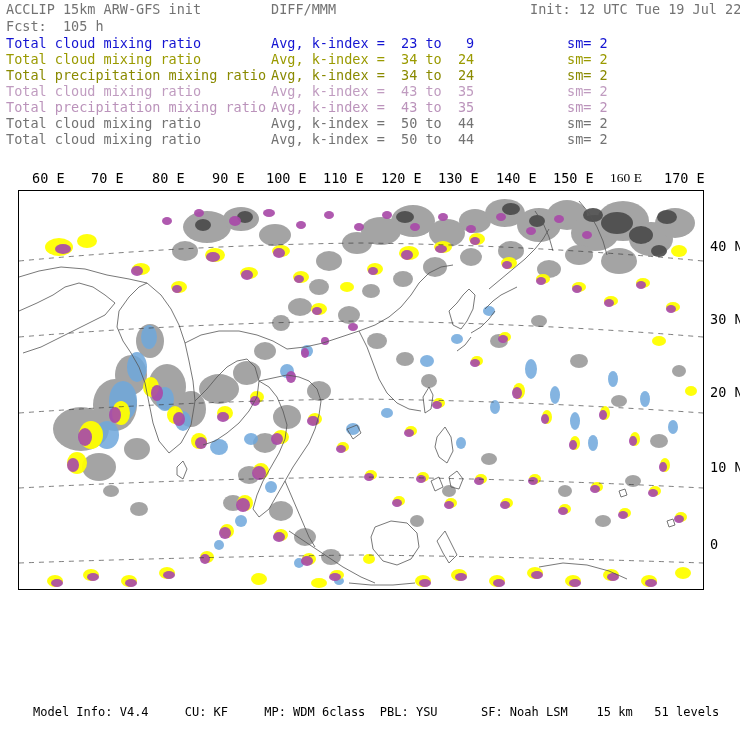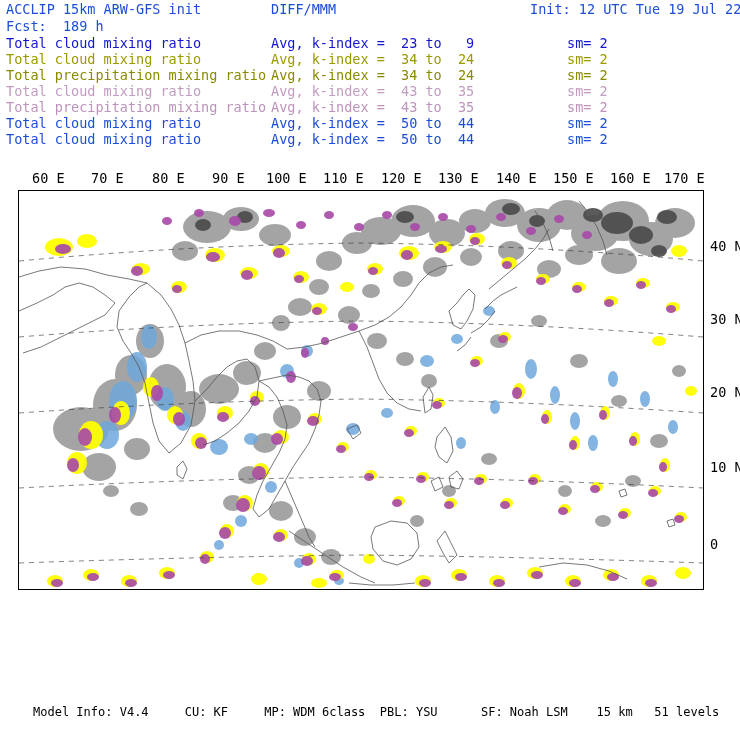--- a/index.html
+++ b/index.html
@@ -34,21 +34,21 @@
   .hrow {
     position: absolute;
     height: 15.6px;
     white-space: pre;
   }
   .col-left  { left: 6px; }
   .col-mid   { left: 271px; }
   .col-right { left: 530px; }
   .col-right2{ left: 567px; }
 
-  .c-black  { color: #1d4ed8; }
+  .c-black  { color: #737373; }
   .c-blue   { color: #1414d2; }
   .c-olive  { color: #9a9a00; }
   .c-darkol { color: #8a8a00; }
   .c-violet { color: #c09cc0; }
   .c-violet2{ color: #bb93bb; }
 
   
   .maparea {
     position: absolute;
     left: 18px;
@@ -102,21 +102,21 @@
   .f1 { left: 33px; top: 0px; }
   .f2 { left: 33px; top: 15px; }
 </style>
 </head>
 <body>
 
 <div id="page">
 
   <div class="header">
     <div class="hrow col-left  c-black" style="top:2px;">ACCLIP 15km ARW-GFS init</div>
-    <div class="hrow col-left  c-black" style="top:19px;">Fcst:  189 h</div>
+    <div class="hrow col-left  c-black" style="top:19px;">Fcst:  105 h</div>
     <div class="hrow col-left  c-blue" style="top:36px;">Total cloud mixing ratio</div>
     <div class="hrow col-left  c-olive" style="top:52px;">Total cloud mixing ratio</div>
     <div class="hrow col-left  c-darkol" style="top:68px;">Total precipitation mixing ratio</div>
     <div class="hrow col-left  c-violet" style="top:84px;">Total cloud mixing ratio</div>
     <div class="hrow col-left  c-violet2" style="top:100px;">Total precipitation mixing ratio</div>
     <div class="hrow col-left  c-black" style="top:116px;">Total cloud mixing ratio</div>
     <div class="hrow col-left  c-black" style="top:132px;">Total cloud mixing ratio</div>
 
     <div class="hrow col-mid   c-black" style="top:2px;">DIFF/MMM</div>
     <div class="hrow col-mid   c-blue" style="top:36px;">Avg, k-index =  23 to   9</div>
@@ -141,21 +141,21 @@
     <span style="left:32px;">60 E</span>
     <span style="left:91px;">70 E</span>
     <span style="left:152px;">80 E</span>
     <span style="left:212px;">90 E</span>
     <span style="left:266px;text-align:center;">100 E</span>
     <span style="left:323px;">110 E</span>
     <span style="left:381px;">120 E</span>
     <span style="left:438px;text-align:center;">130 E</span>
     <span style="left:496px;">140 E</span>
     <span style="left:553px;">150 E</span>
-    <span style="left:610px;">160 E</span>
+    <span style="left:610px;font-family:Liberation Serif, serif;">160 E</span>
     <span style="left:664px;">170 E</span>
   </div>
 
   <div class="axis-right">
     <span style="top:48px;  left:4px;">40 N</span>
     <span style="top:121px; left:4px;">30 N</span>
     <span style="top:194px; left:4px;">20 N</span>
     <span style="top:269px; left:4px;">10 N</span>
     <span style="top:346px; left:4px;">0</span>
   </div>

